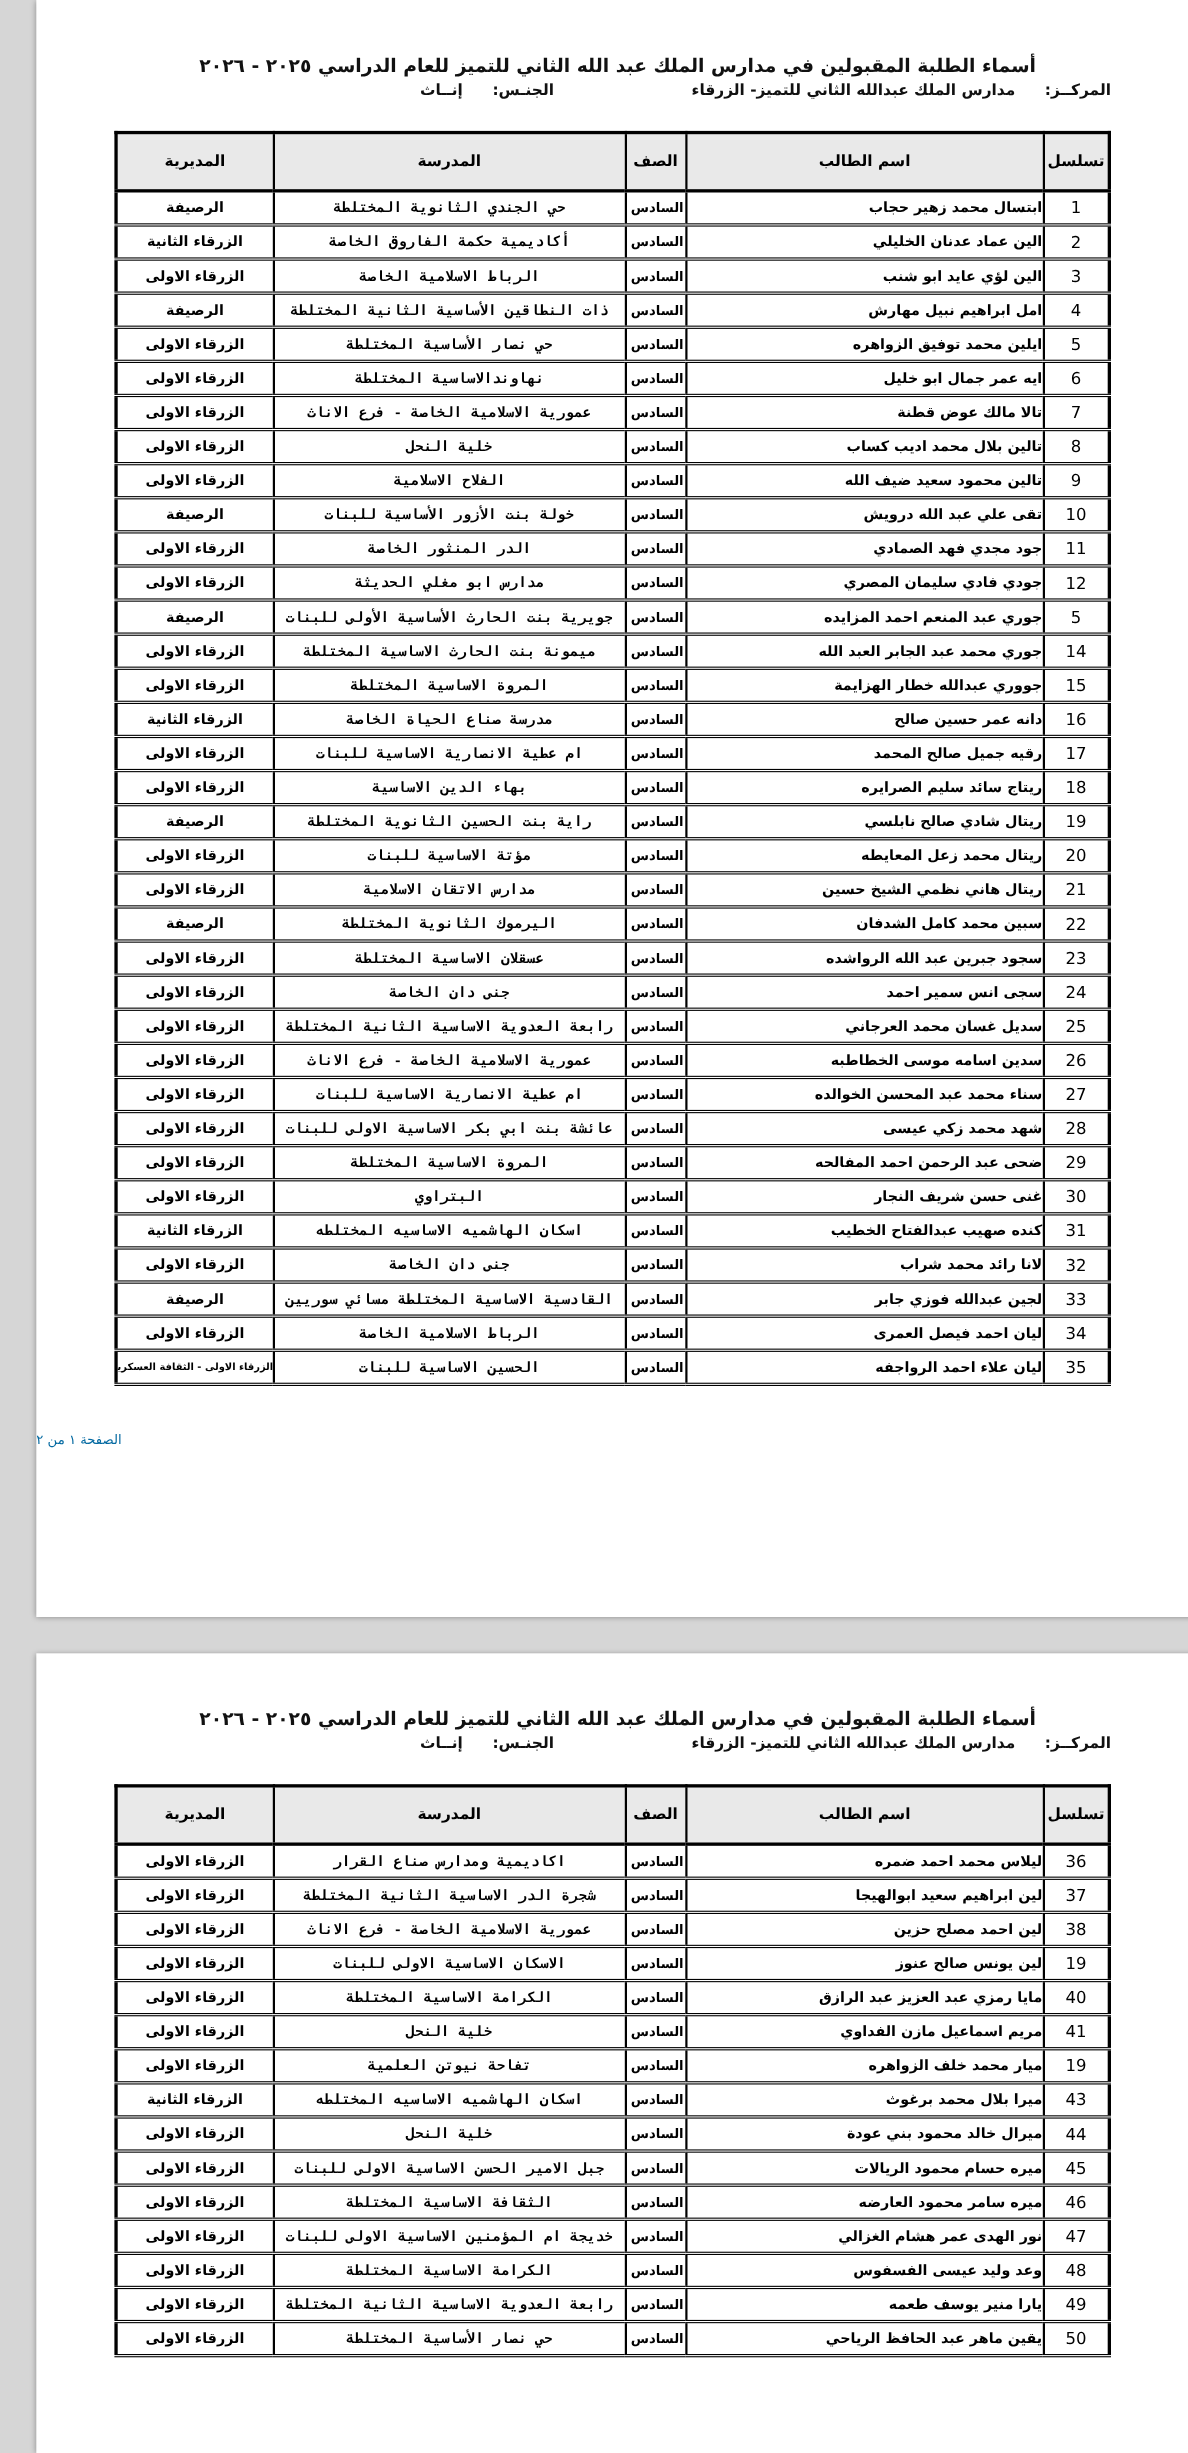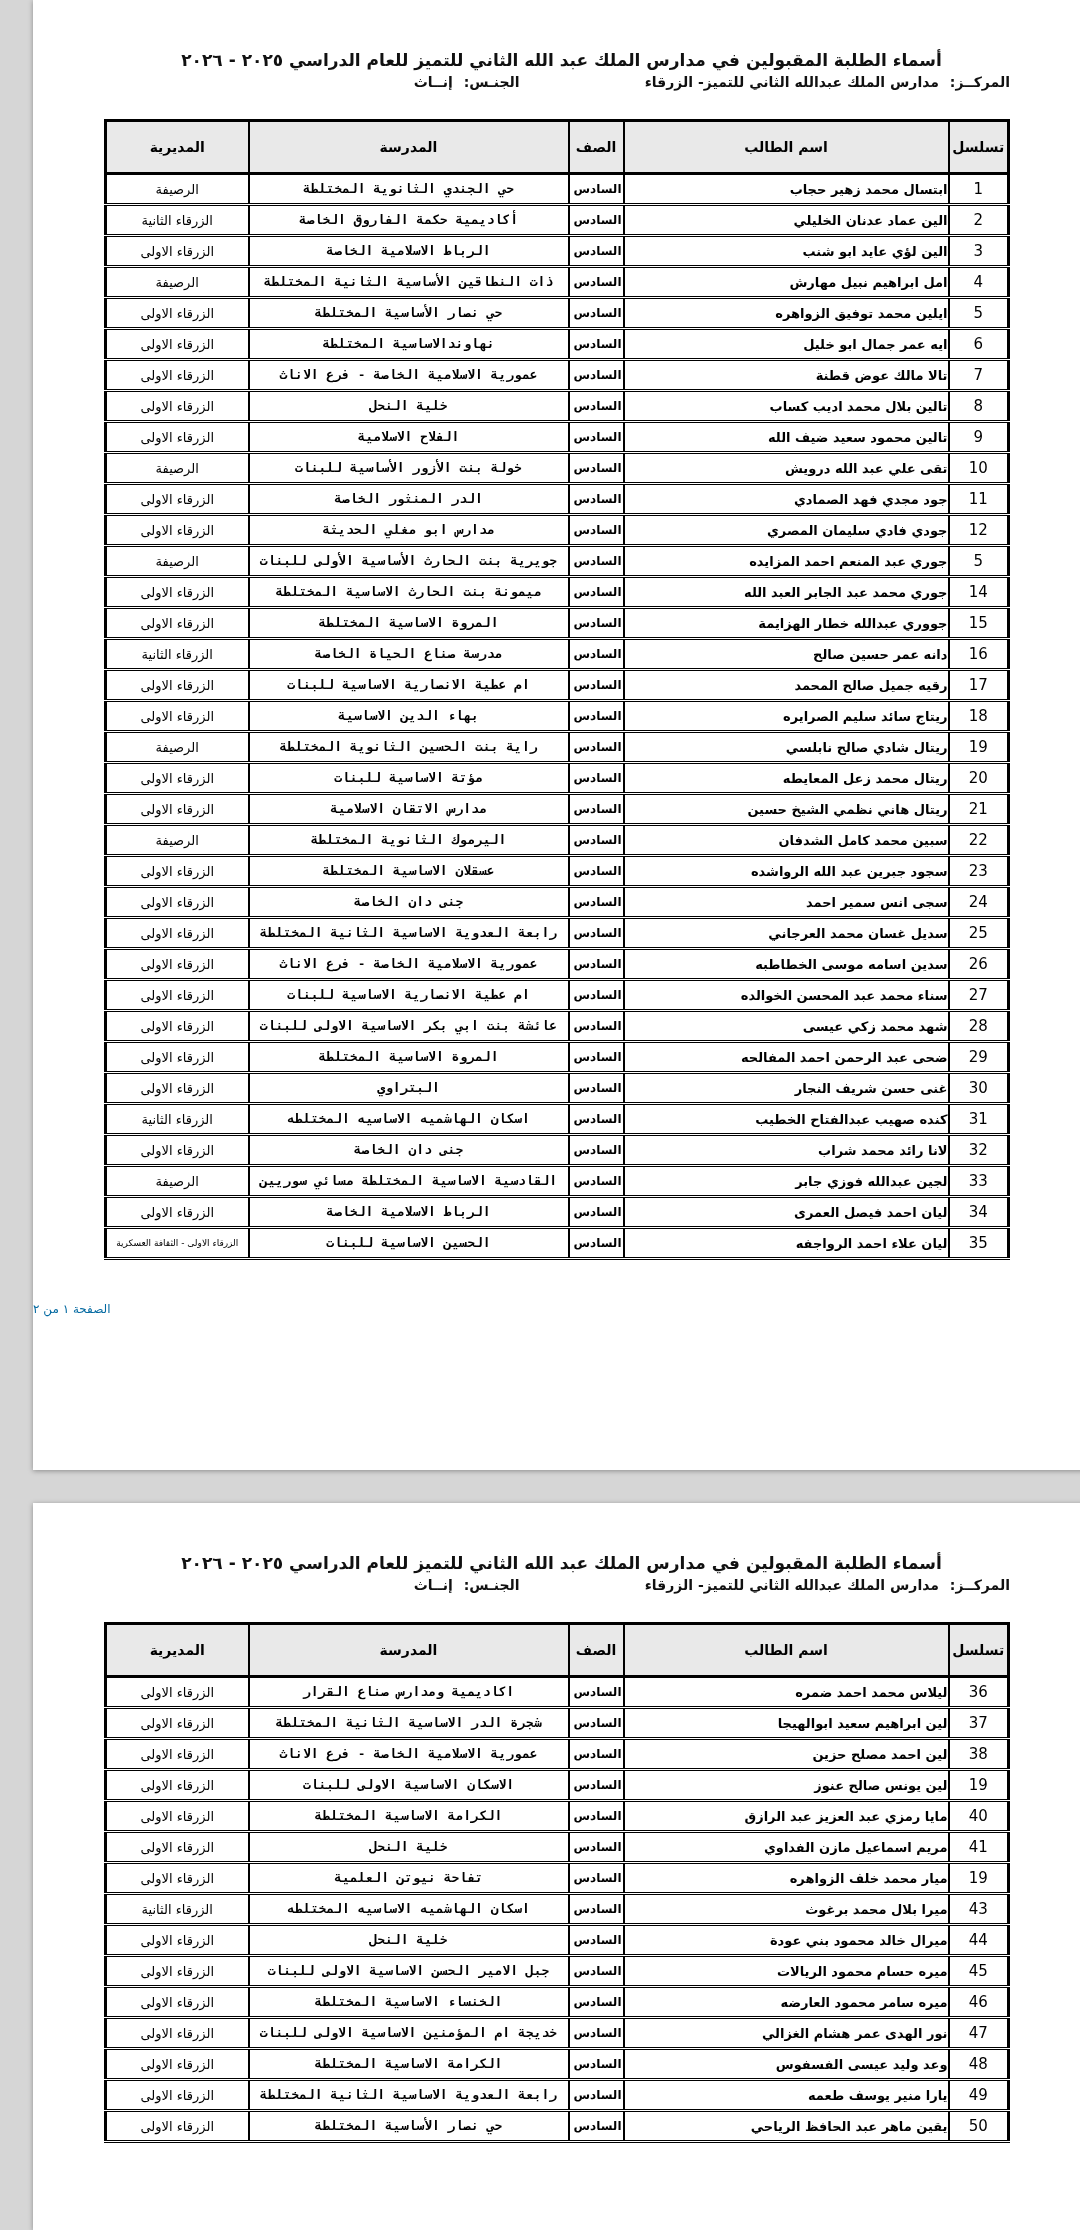--- a/index.html
+++ b/index.html
@@ -33,21 +33,21 @@
     margin:4px 80px 0 auto;
     display:flex;
     direction:rtl;
     font-weight:bold;
     font-size:14px;
     color:#111;
     align-items:baseline;
   }
   .sub-center{ white-space:nowrap; }
   .sub-gender{ margin-right:125px; white-space:nowrap; }
-  .sub-label{ margin-left:6px; }
+  .sub-label{ margin-left:22px; }
 
   .content{
     width:903px;
     margin:29px 80px 0 auto;
   }
   table.roster{
     width:903px;
     table-layout:fixed;
     border-collapse:collapse;
     direction:rtl;
@@ -92,21 +92,21 @@
     font-size:12px;
   }
   td.c-school{
     text-align:center;
     font-weight:bold;
     font-size:13px;
     font-family:Liberation Mono, monospace;
   }
   td.c-dir{
     text-align:center;
-    font-weight:normal;
+    font-weight:bold;
     font-size:13px;
   }
   td.c-dir.small-text{ font-size:9px; }
 
   .page-footer{
     margin-top:42px;
     text-align:left;
     font-size:12px;
     color:#0369a1;
     direction:rtl;
@@ -504,21 +504,21 @@
           <td class="c-serial">45</td>
           <td class="c-name">ميره حسام محمود الريالات</td>
           <td class="c-grade">السادس</td>
           <td class="c-school">جبل الامير الحسن الاساسية الاولى للبنات</td>
           <td class="c-dir">الزرقاء الاولى</td>
         </tr>
           <tr>
           <td class="c-serial">46</td>
           <td class="c-name">ميره سامر محمود العارضه</td>
           <td class="c-grade">السادس</td>
-          <td class="c-school">الخنساء الاساسية المختلطة</td>
+          <td class="c-school">الثقافة الاساسية المختلطة</td>
           <td class="c-dir">الزرقاء الاولى</td>
         </tr>
           <tr>
           <td class="c-serial">47</td>
           <td class="c-name">نور الهدى عمر هشام الغزالي</td>
           <td class="c-grade">السادس</td>
           <td class="c-school">خديجة ام المؤمنين الاساسية الاولى للبنات</td>
           <td class="c-dir">الزرقاء الاولى</td>
         </tr>
           <tr>

